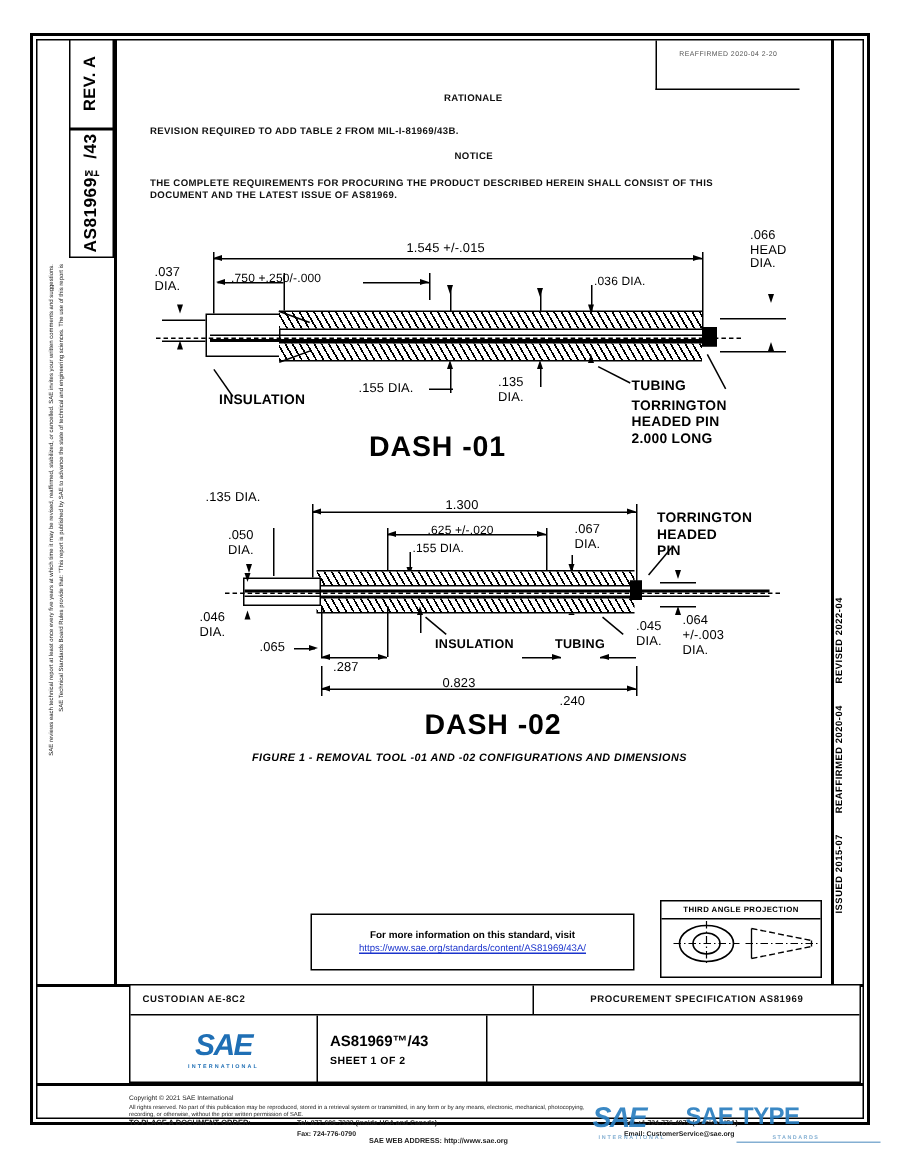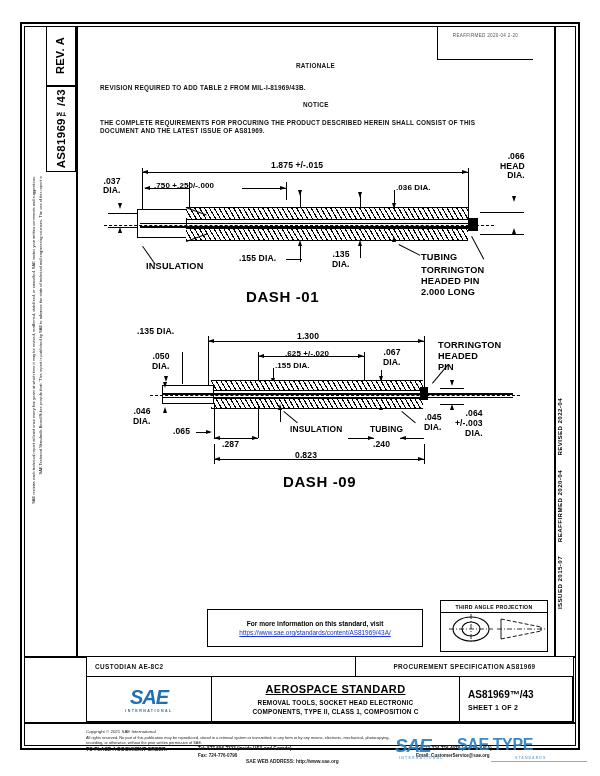--- a/index.html
+++ b/index.html
@@ -44,24 +44,24 @@
   #notice-l1{left:100px;top:119px;}
   #notice-l2{left:100px;top:127px;}
 
   
   #stampbox{position:absolute;left:437px;top:27px;width:96px;height:33px;border-left:1.2px solid #000;
             border-bottom:1.2px solid #000;box-sizing:border-box;}
   #stampbox div{text-align:center;font-size:4.6px;color:#555;letter-spacing:.3px;line-height:1.35;
                 padding-top:6px;filter:blur(.25px);}
 
   
-  .dim{position:absolute;font-size:8.6px;font-weight:bold;letter-spacing:.1px;line-height:1.04;white-space:nowrap;text-align:right;}
+  .dim{position:absolute;font-size:8.6px;font-weight:normal;letter-spacing:.1px;line-height:1.04;white-space:nowrap;}
   .dim.sm{font-size:8.0px;}
   .lbl{position:absolute;font-size:9.2px;font-weight:bold;letter-spacing:.2px;line-height:1.06;white-space:nowrap;}
-  .ttl{position:absolute;font-size:15px;font-weight:bold;letter-spacing:.6px;text-align:right;}
+  .ttl{position:absolute;font-size:19px;font-weight:bold;letter-spacing:.6px;text-align:right;}
 
   
   .ln{position:absolute;background:#000;}
   .lnh{height:1px;}
   .lnv{width:1px;}
 
   
   .arr{position:absolute;width:0;height:0;border-top:2.6px solid transparent;border-bottom:2.6px solid transparent;}
   .arr.l{border-right:6px solid #000;}
   .arr.r{border-left:6px solid #000;}
@@ -177,21 +177,21 @@
   <div class="htxt" id="notice-l1">THE COMPLETE REQUIREMENTS FOR PROCURING THE PRODUCT DESCRIBED HEREIN SHALL CONSIST OF THIS</div>
   <div class="htxt" id="notice-l2">DOCUMENT AND THE LATEST ISSUE OF AS81969.</div>
 
   <div>
 
     <div class="ln lnv" style="left:142px;top:168px;height:62px;"></div>
     <div class="ln lnv" style="left:468px;top:168px;height:62px;"></div>
     <div class="ln lnh" style="left:142px;top:172px;width:326px;"></div>
     <div class="arr l" style="left:142px;top:169.5px;"></div>
     <div class="arr r" style="left:462px;top:169.5px;"></div>
-    <div class="dim" style="left:271px;top:161px;">1.875 +/-.015</div>
+    <div class="dim" style="left:271px;top:161px;">1.545 +/-.015</div>
 
     <div class="ln lnv" style="left:189px;top:182px;height:34px;"></div>
     <div class="ln lnh" style="left:145px;top:188px;width:44px;"></div>
     <div class="ln lnh" style="left:242px;top:188px;width:44px;"></div>
     <div class="arr l" style="left:144px;top:185.5px;"></div>
     <div class="arr r" style="left:280px;top:185.5px;"></div>
     <div class="ln lnv" style="left:286px;top:182px;height:18px;"></div>
     <div class="dim sm" style="left:154px;top:182px;">.750 +.250/-.000</div>
 
     <div class="dim" style="left:103px;top:177px;white-space:pre;">.037
@@ -326,43 +326,44 @@
     <div class="ln lnv" style="left:280px;top:408px;height:14px;"></div>
     <div class="arrv u" style="left:278px;top:404px;"></div>
 
     <div class="lbl" style="left:370px;top:425px;font-size:8.4px;">TUBING</div>
     <div class="ln" style="left:402px;top:411px;width:18px;height:1.2px;background:#000;transform:rotate(40deg);transform-origin:left top;"></div>
 
     <div class="ln lnh" style="left:348px;top:438px;width:26px;"></div>
     <div class="ln lnh" style="left:400px;top:438px;width:24px;"></div>
     <div class="arr r" style="left:368px;top:435.5px;"></div>
     <div class="arr l" style="left:400px;top:435.5px;"></div>
-    <div class="dim" style="left:373px;top:440px;">.240</div>
+    <div class="dim" style="left:373px;top:463px;">.240</div>
 
     <div class="dim" style="left:424px;top:413px;white-space:pre;line-height:1.12;">.045
 DIA.</div>
 
     <div class="dim" style="left:455px;top:408px;white-space:pre;line-height:1.18;">.064
 +/-.003
 DIA.</div>
     <div class="arrv d" style="left:450px;top:380px;"></div>
     <div class="arrv u" style="left:450px;top:404px;"></div>
     <div class="ln lnh" style="left:440px;top:388px;width:24px;"></div>
     <div class="ln lnh" style="left:440px;top:404px;width:24px;"></div>
 
     <div class="ln lnv" style="left:214px;top:444px;height:20px;"></div>
     <div class="ln lnv" style="left:424px;top:444px;height:20px;"></div>
     <div class="ln lnh" style="left:214px;top:459px;width:210px;"></div>
     <div class="arr l" style="left:214px;top:456.5px;"></div>
     <div class="arr r" style="left:418px;top:456.5px;"></div>
     <div class="dim" style="left:295px;top:451px;">0.823</div>
 
-    <div class="ttl" style="left:283px;top:473px;">DASH -09</div>
-  </div>
-
+    <div class="ttl" style="left:283px;top:473px;">DASH -02</div>
+  </div>
+
+  <div id="figcap">FIGURE 1 - REMOVAL TOOL -01 AND -02 CONFIGURATIONS AND DIMENSIONS</div>
 
   <div id="infobox">
     <div class="l1">For more information on this standard, visit</div>
     <div class="l2">https://www.sae.org/standards/content/AS81969/43A/</div>
   </div>
 
   <div id="tap">
     <div class="cap">THIRD ANGLE PROJECTION</div>
     <div class="sym">
       <svg width="108" height="32" viewBox="0 0 108 32">
@@ -386,25 +387,20 @@
       </div>
       <div class="c-right">
         <span>PROCUREMENT SPECIFICATION AS81969</span>
       </div>
     </div>
     <div class="row2">
       <div class="logo">
         <div class="saelogo">SAE</div>
         <div class="saeintl">INTERNATIONAL</div>
       </div>
-      <div class="mid">
-        <div class="as">AEROSPACE STANDARD</div>
-        <div class="d1">REMOVAL TOOLS, SOCKET HEAD  ELECTRONIC</div>
-        <div class="d2">COMPONENTS, TYPE II, CLASS 1, COMPOSITION C</div>
-      </div>
       <div class="docno">
         <div class="n">AS81969™/43</div>
         <div class="s">SHEET 1 OF 2</div>
       </div>
     </div>
   </div>
 
   <div id="footer">
     <div class="f" id="f1">Copyright © 2021 SAE International</div>
     <div class="f" id="f2">All rights reserved.  No part of this publication may be reproduced, stored in a retrieval system or transmitted, in any form or by any means, electronic, mechanical, photocopying,</div>

